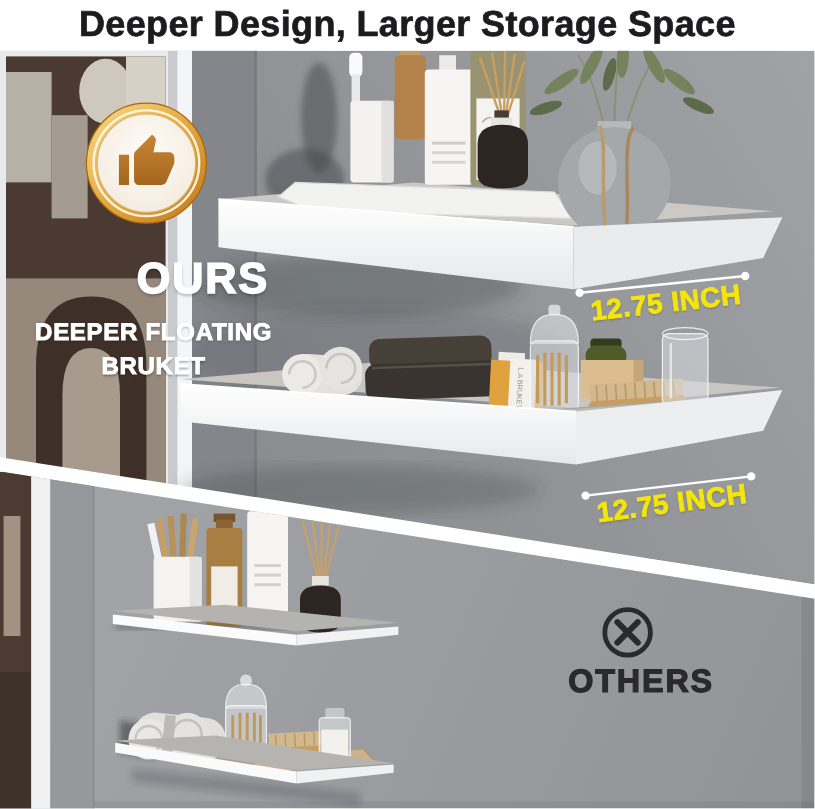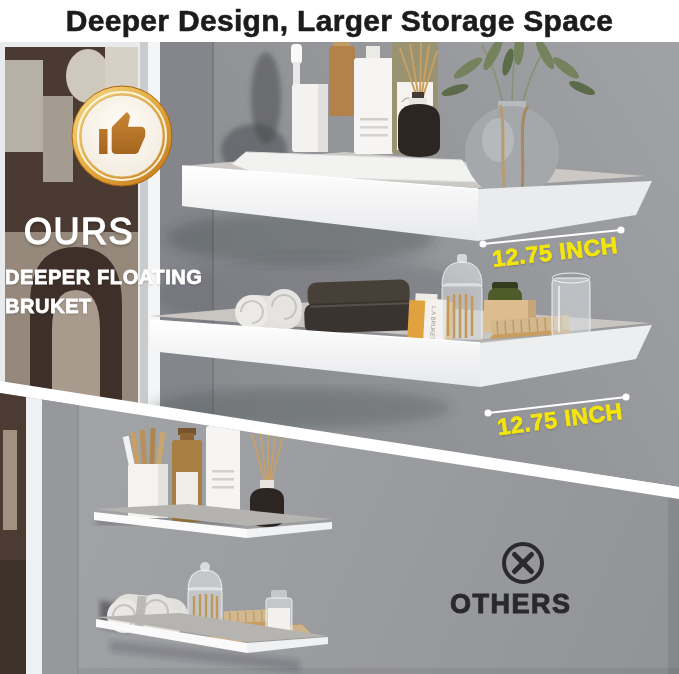--- a/index.html
+++ b/index.html
@@ -5,32 +5,32 @@
   html,body{margin:0;padding:0;background:#ffffff;}
   .canvas{position:relative;width:679px;height:674px;overflow:hidden;background:#fff;
           font-family:"Liberation Sans",sans-serif;}
   .title-bar{position:absolute;top:0;left:0;width:679px;height:42px;background:#fff;z-index:6;
              display:flex;align-items:center;justify-content:center;}
   .title-text{font-size:30px;font-weight:700;letter-spacing:.3px;color:var(--title-text,#1c1c1e);
               -webkit-text-stroke:.6px var(--title-text,#1c1c1e);white-space:nowrap;}
   .scene{position:absolute;left:0;top:0;width:679px;height:674px;z-index:1;}
   .overlay{position:absolute;z-index:4;}
   .badge{left:70px;top:84px;width:104px;height:104px;}
-  .ours-label{left:24px;top:211px;width:200px;text-align:left;font-size:36px;font-weight:400;
+  .ours-label{left:24px;top:211px;width:200px;text-align:right;font-size:36px;font-weight:700;
               color:var(--ours-text,#fff);letter-spacing:1.5px;-webkit-text-stroke:1.4px var(--ours-text,#fff);
               text-shadow:0 2px 3px rgba(0,0,0,.35);}
-  .ours-sub{left:5px;top:263px;width:218px;text-align:left;font-size:20px;font-weight:700;line-height:29px;
+  .ours-sub{left:19px;top:263px;width:218px;text-align:center;font-size:20px;font-weight:700;line-height:29px;
             color:var(--ours-text,#fff);letter-spacing:.6px;-webkit-text-stroke:.8px var(--ours-text,#fff);
             text-shadow:0 1px 2px rgba(0,0,0,.35);}
   .measure{color:var(--accent-yellow,#f3e50d);font-size:23px;font-weight:700;letter-spacing:.6px;
            -webkit-text-stroke:.8px var(--accent-yellow,#f3e50d);white-space:nowrap;
            text-shadow:0 1px 2px rgba(0,0,0,.3);}
   .measure-1{left:492px;top:239px;transform:rotate(-6.5deg);}
   .measure-2{left:497px;top:406px;transform:rotate(-7.5deg);}
-  .others{left:450px;top:540px;width:145px;text-align:left;color:var(--others-text,#2a2a2c);}
+  .others{left:450px;top:504px;width:145px;text-align:right;color:var(--others-text,#2a2a2c);}
   .x-icon{width:46px;height:46px;margin:0 auto;display:block;}
   .others-label{font-size:27px;font-weight:700;letter-spacing:1.5px;margin-top:3px;
                 -webkit-text-stroke:1px var(--others-text,#2a2a2c);}
 </style>
 </head>
 <body>
 
 <div class="canvas">
 
   <svg class="scene" viewBox="0 0 679 674" xmlns="http://www.w3.org/2000/svg">

